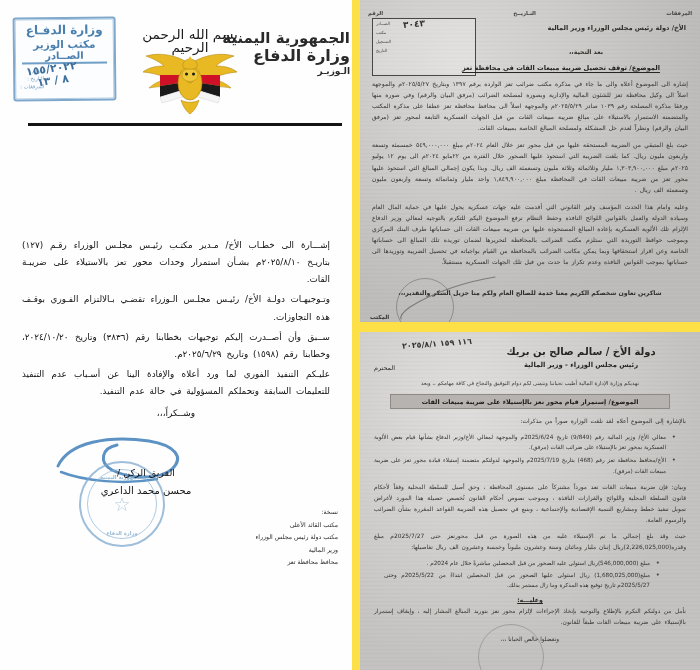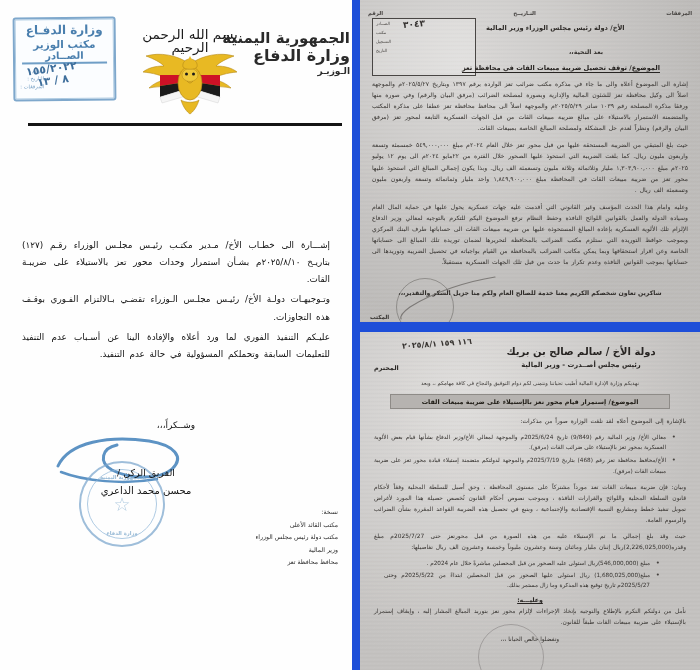--- a/index.html
+++ b/index.html
@@ -3,21 +3,21 @@
 <meta charset="utf-8">
 <title>Yemen MoD Documents Composite</title>
 <style>
   * { box-sizing: border-box; margin: 0; padding: 0; }
   html, body {
     width: 700px; height: 670px;
     background: #ffffff;
     font-family: "DejaVu Sans", "Liberation Sans", sans-serif;
     overflow: hidden;
   }
-  #canvas { position: relative; width: 700px; height: 670px; background: #1d4ed8; }
+  #canvas { position: relative; width: 700px; height: 670px; background: #fde047; }
 
   
   #doc-left {
     position: absolute; left: 0; top: 0; width: 352px; height: 670px;
     background: #ffffff; direction: rtl; overflow: hidden;
   }
   #doc-left .paper { position: absolute; inset: 0; background: #fefefe; }
 
   
   .office-stamp {
@@ -92,21 +92,21 @@
     text-decoration: underline; text-underline-offset: 2px;
   }
 
   .body-left { position: absolute; right: 22px; left: 22px; top: 237px; text-align: justify; }
   .body-left p {
     font-size: 8.8px; color: #101010; line-height: 1.95;
     text-align: justify; text-align-last: right; margin-bottom: 3px;
     word-spacing: 2px;
   }
   .thanks {
-    position: absolute; left: 0; right: 0; top: 420px;
+    position: absolute; left: 0; right: 0; top: 408px;
     text-align: center; font-size: 9px; color: #101010; font-weight: normal;
   }
 
   
   .sig-area { position: absolute; right: 120px; top: 437px; width: 170px; height: 110px; }
   .sig-swoosh { position: absolute; left: -8px; top: -4px; width: 150px; height: 70px; }
   .sig-name { position: absolute; right: 10px; top: 28px; width: 152px; text-align: center; }
   .sig-name div {
     color: #141414; font-weight: normal; line-height: 1.75; letter-spacing: 1px;
   }
@@ -163,21 +163,21 @@
   }
   .tr-stampbox .sb-row {
     display: flex; flex-direction: row-reverse; justify-content: space-between;
     font-size: 4.3px; color: #55524f; padding: 1.5px 3px; line-height: 1.4;
   }
   .tr-hand {
     position: absolute; left: 18px; top: 20px; width: 72px; text-align: center;
     color: #3b3836; font-size: 9px; font-weight: bold; transform: rotate(-5deg);
     line-height: 1.1;
   }
-  .tr-to { position: absolute; right: 14px; top: 24px; width: 200px; text-align: left; }
+  .tr-to { position: absolute; right: 14px; top: 24px; width: 200px; text-align: right; }
   .tr-to .l1 { font-size: 6.6px; font-weight: bold; color: #35322f; }
   .tr-greet { position: absolute; right: 14px; top: 48px; width: 200px; text-align: center; font-size: 6.2px; font-weight: bold; color: #3a3734; }
   .tr-subject {
     position: absolute; left: 40px; right: 40px; top: 64px; text-align: right;
     font-size: 6.6px; font-weight: bold; color: #2e2b29;
     text-decoration: underline; text-underline-offset: 2px;
   }
   .tr-body { position: absolute; left: 12px; right: 12px; top: 78px; }
   .tr-body p {
     font-size: 6.1px; color: #3b3835; line-height: 1.82; text-align: justify;
@@ -196,21 +196,21 @@
 
   
   .br-hand {
     position: absolute; left: 22px; top: 8px; width: 90px;
     color: #3d3a37; font-size: 8px; font-weight: bold; line-height: 1.25;
     transform: rotate(-4deg);
   }
   .br-to { position: absolute; right: 14px; top: 14px; width: 210px; text-align: center; }
   .br-to .l1 { font-size: 10px; font-weight: bold; color: #2f2c2a; margin-bottom: 4px; }
   .br-to .l2 { font-size: 6.8px; font-weight: bold; color: #2f2c2a; }
-  .br-resp { position: absolute; left: 14px; top: 32px; font-size: 6.4px; font-weight: bold; color: #2f2c2a; }
+  .br-resp { position: absolute; left: 14px; top: 32px; font-size: 6.4px; font-weight: normal; color: #2f2c2a; }
   .br-greet {
     position: absolute; left: 28px; right: 28px; top: 48px; text-align: center;
     font-size: 5.4px; color: #413e3b;
   }
   .br-subject {
     position: absolute; left: 30px; right: 30px; top: 62px; height: 15px;
     background: #b4b1ae; border: 1px solid #8e8b88;
     display: flex; align-items: center; justify-content: center;
     font-size: 6.4px; font-weight: bold; color: #28251f; letter-spacing: .2px;
   }
@@ -303,20 +303,21 @@
 
     <div class="hrule"></div>
 
 
     <div class="subject">
     </div>
 
     <div class="body-left">
       <p>إشـــارة الى خطـاب الأخ/ مـدير مكتـب رئيـس مجلـس الوزراء رقـم (١٢٧) بتاريـخ ٢٠٢٥/٨/١٠م بشـأن استمرار وحدات محور تعز بالاستيلاء على ضريبـة القات.</p>
       <p>وتـوجيهـات دولـة الأخ/ رئيـس مجلـس الـوزراء تقضـي بـالالتزام الفـوري بوقـف هذه التجاوزات.</p>
+      <p>ســبق وأن أصــدرت إليكم توجيهات بخطابنا رقم (٣٨٣٦) وتاريخ ٢٠٢٤/١٠/٢٠، وخطابنا رقم (١٥٩٨) وتاريخ ٢٠٢٥/٦/٢٩م.</p>
       <p>عليـكم التنفيذ الفوري لما ورد أعلاه والإفادة الينا عن أسـباب عدم التنفيذ للتعليمات السابقة وتحملكم المسؤولية في حالة عدم التنفيذ.</p>
     </div>
 
     <div class="thanks">وشــكراً،،،</div>
 
     <div class="sig-area">
       <svg class="sig-swoosh" viewBox="0 0 300 140">
         <path d="M8 66 C30 18 110 4 190 16 C240 24 262 48 236 72 C212 94 150 92 116 74 C88 58 96 30 126 24" fill="none" stroke="#5d93c4" stroke-width="6" stroke-linecap="round"></path>
         <path d="M14 78 C60 96 140 104 206 92" fill="none" stroke="#5d93c4" stroke-width="5" stroke-linecap="round"></path>
       </svg>
@@ -383,21 +384,21 @@
     <div class="tr-roundstamp"></div>
     <div class="tr-signlabel">المكتب</div>
   </div>
 
   <div id="doc-br" class="scan">
     <div class="br-hand">١١٦
 ١٥٩ ٢٠٢٥/٨/١</div>
 
     <div class="br-to">
       <div class="l1">دولة الأخ / سالم صالح بن بريك</div>
-      <div class="l2">رئيس مجلس أصــدرت - وزير المالية</div>
+      <div class="l2">رئيس مجلس الوزراء - وزير المالية</div>
     </div>
     <div class="br-resp">المحترم</div>
     <div class="br-greet">نهديكم وزارة الإدارة المالية أطيب تحياتنا ونتمنى لكم دوام التوفيق والنجاح في كافة مهامكم ،، وبعد</div>
 
     <div class="br-subject">
       <span>الموضوع/</span>
       &nbsp;
       <span>إستمرار قيام محور تعز بالإستيلاء على ضريبة مبيعات القات</span>
     </div>
 

